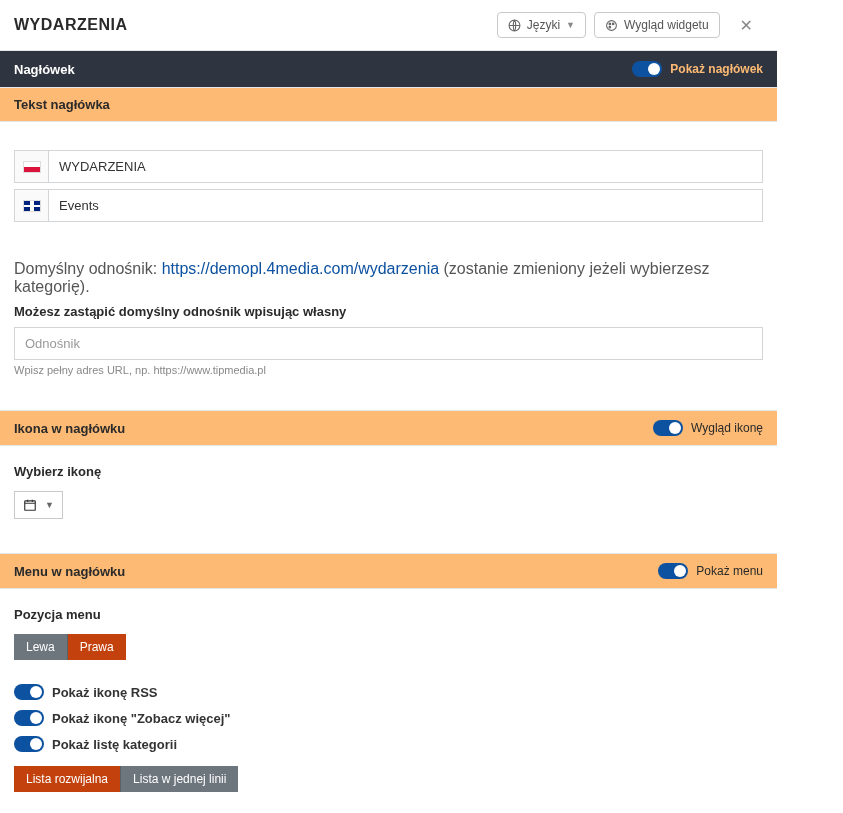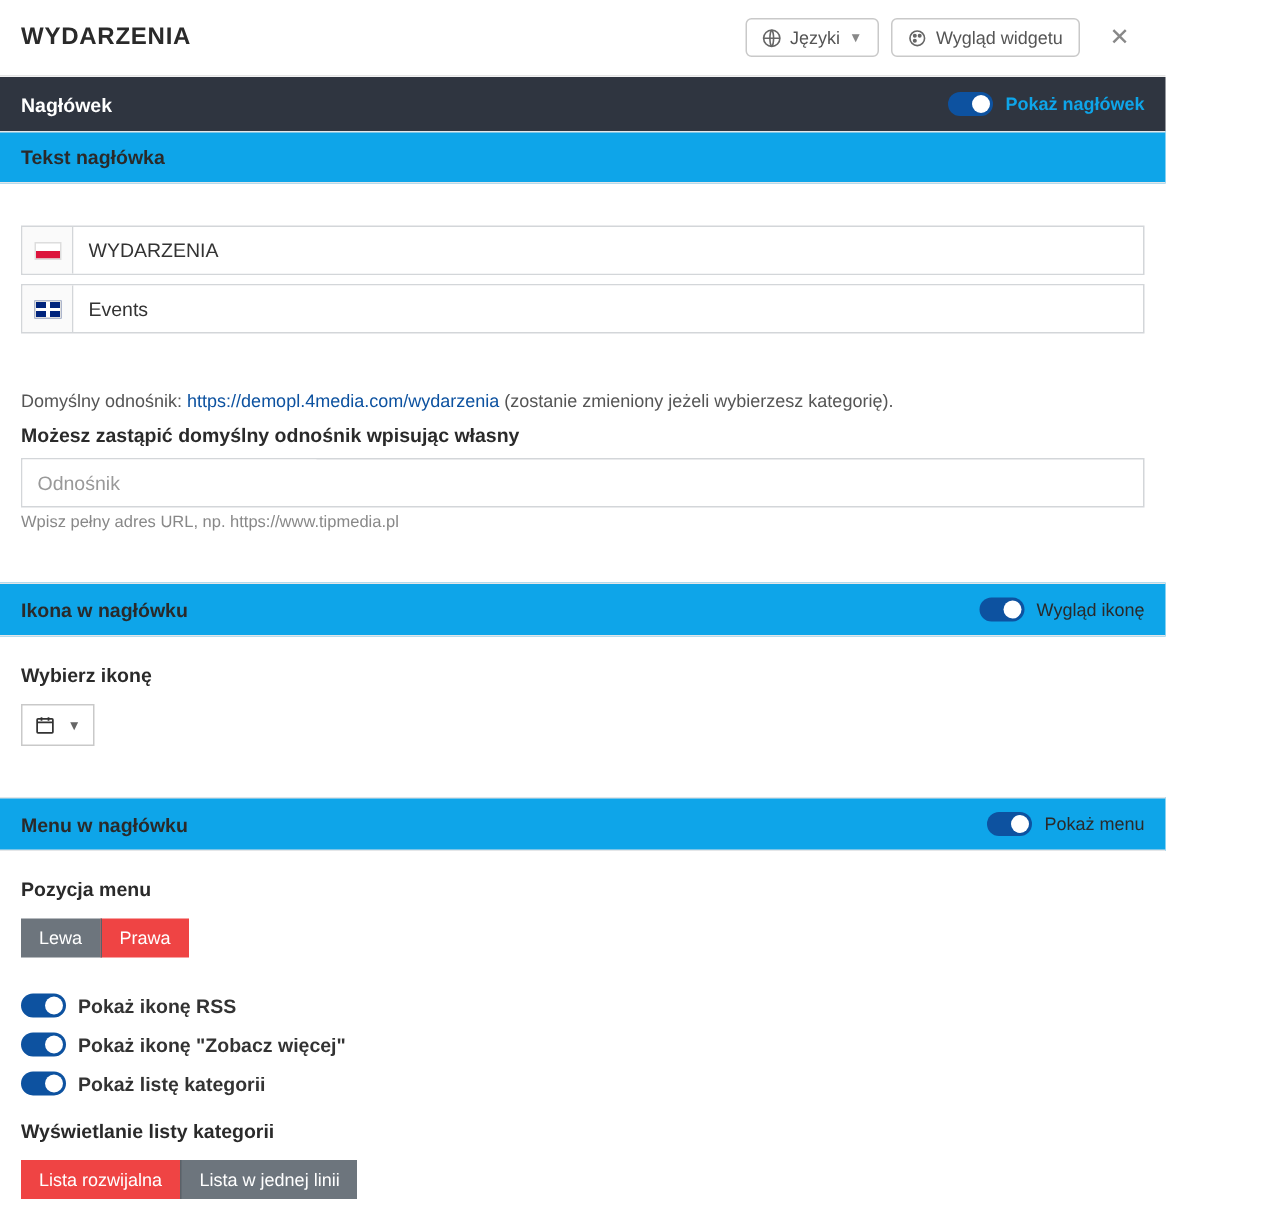--- a/index.html
+++ b/index.html
@@ -9,51 +9,51 @@
   .modal-title { font-size: 16px; font-weight: 600; color: #2a2a2a; letter-spacing: 0.5px; }
   .header-actions { display: flex; align-items: center; gap: 8px; }
   .btn-outline { display: inline-flex; align-items: center; gap: 6px; background: #fff; border: 1px solid #c9c9c9; border-radius: 4px; padding: 5px 10px; font-size: 12px; color: #555; cursor: pointer; }
   .btn-outline .caret { font-size: 9px; color: #888; }
   .close-x { font-size: 16px; color: #888; cursor: pointer; padding: 0 6px; margin-left: 6px; }
   .scrollarea { height: calc(813px - 46px); overflow-y: scroll; padding-bottom: 20px; }
   .scrollarea::-webkit-scrollbar { width: 14px; }
   .scrollarea::-webkit-scrollbar-track { background: #f0f0f0; }
   .scrollarea::-webkit-scrollbar-thumb { background: #9aa3ad; border: 2px solid #f0f0f0; border-radius: 2px; }
   .dark-bar { background: #2f3540; color: #fff; display: flex; align-items: center; justify-content: space-between; padding: 10px 14px; font-size: 13px; font-weight: 600; }
-  .sub-bar { background: #0ea5e9; border-top: 1px solid #e4e6e8; border-bottom: 1px solid #e4e6e8; display: flex; align-items: center; justify-content: space-between; padding: 9px 14px; font-size: 13px; font-weight: 600; color: #2a2a2a; }
+  .sub-bar { background: #fdba74; border-top: 1px solid #e4e6e8; border-bottom: 1px solid #e4e6e8; display: flex; align-items: center; justify-content: space-between; padding: 9px 14px; font-size: 13px; font-weight: 600; color: #2a2a2a; }
   .toggle-wrap { display: flex; align-items: center; gap: 8px; font-weight: 600; font-size: 12px; }
   .toggle { position: relative; width: 30px; height: 16px; border-radius: 10px; background: #0d52a0; cursor: pointer; flex-shrink: 0; }
   .toggle::after { content: ""; position: absolute; right: 2px; top: 2px; width: 12px; height: 12px; background: #fff; border-radius: 50%; }
-  .dark-bar .toggle-wrap { color: #0ea5e9; justify-content: center; }
+  .dark-bar .toggle-wrap { color: #fdba74; justify-content: center; }
   .sub-bar .toggle-wrap { color: #2a2a2a; font-weight: 400; }
   .section-body { padding: 10px 14px; }
   .lang-field { display: flex; align-items: stretch; border: 1px solid #d3d6d9; margin-bottom: 6px; }
   .lang-flag { width: 34px; display: flex; align-items: center; justify-content: center; border-right: 1px solid #d3d6d9; background: #fafafa; }
   .flag-pl, .flag-gb { width: 18px; height: 12px; display: block; }
   .flag-pl { background: linear-gradient(to bottom, #fff 0 50%, #dc143c 50% 100%); border: 1px solid #ddd; }
   .flag-gb { background: #00247d; position: relative; overflow: hidden; border: 1px solid #ddd; }
   .flag-gb::before { content:""; position:absolute; inset:0; background:
       linear-gradient(to bottom, transparent 40%, #fff 40% 60%, transparent 60%),
       linear-gradient(to right, transparent 40%, #fff 40% 60%, transparent 60%),
       linear-gradient(to bottom, transparent 45%, #cf142b 45% 55%, transparent 55%),
       linear-gradient(to right, transparent 45%, #cf142b 45% 55%, transparent 55%); }
   .lang-input, .text-input { flex: 1; border: none; padding: 8px 10px; font-size: 13px; color: #333; outline: none; }
   .text-input-wrap { border: 1px solid #d3d6d9; }
   .text-input::placeholder { color: #999; }
   .hint { font-size: 11px; color: #888; margin-top: 4px; }
-  .para { font-size: 12px; color: #555; margin: 12px 0 8px; }
+  .para { font-size: 16px; color: #555; margin: 12px 0 8px; }
   .para a { color: #0d52a0; text-decoration: none; }
   .bold-label { font-size: 13px; font-weight: 600; color: #2a2a2a; margin: 8px 0 8px; }
   .icon-picker { display: inline-flex; align-items: center; border: 1px solid #c9c9c9; padding: 6px 8px; gap: 8px; cursor: pointer; margin-top: 4px; }
   .icon-picker .caret { font-size: 9px; color: #666; }
   .toggle-row { display: flex; align-items: center; gap: 8px; margin: 10px 0; font-weight: 600; font-size: 13px; }
   .seg-group { display: inline-flex; margin: 4px 0 14px; }
   .seg { background: #6d757d; color: #fff; padding: 6px 12px; font-size: 12px; cursor: pointer; }
   .seg + .seg { border-left: 1px solid #5a6168; }
-  .seg.active { background: #ef4444; }
+  .seg.active { background: #c2410c; }
   .spacer { height: 18px; }
   .section-gap { height: 24px; }
   svg { display: block; }
 </style>
 </head>
 <body>
 
 <div class="modal">
   <div class="modal-header">
     <div class="modal-title">WYDARZENIA</div>
@@ -167,21 +167,20 @@
       </div>
       <div class="toggle-row">
         <span class="toggle"></span>
         <span>Pokaż ikonę "Zobacz więcej"</span>
       </div>
       <div class="toggle-row">
         <span class="toggle"></span>
         <span>Pokaż listę kategorii</span>
       </div>
 
-      <div class="bold-label" style="margin-top:16px">Wyświetlanie listy kategorii</div>
       <div class="seg-group">
         <div class="seg active">Lista rozwijalna</div>
         <div class="seg">Lista w jednej linii</div>
       </div>
 
       
       
     </div>
 
   </div>

